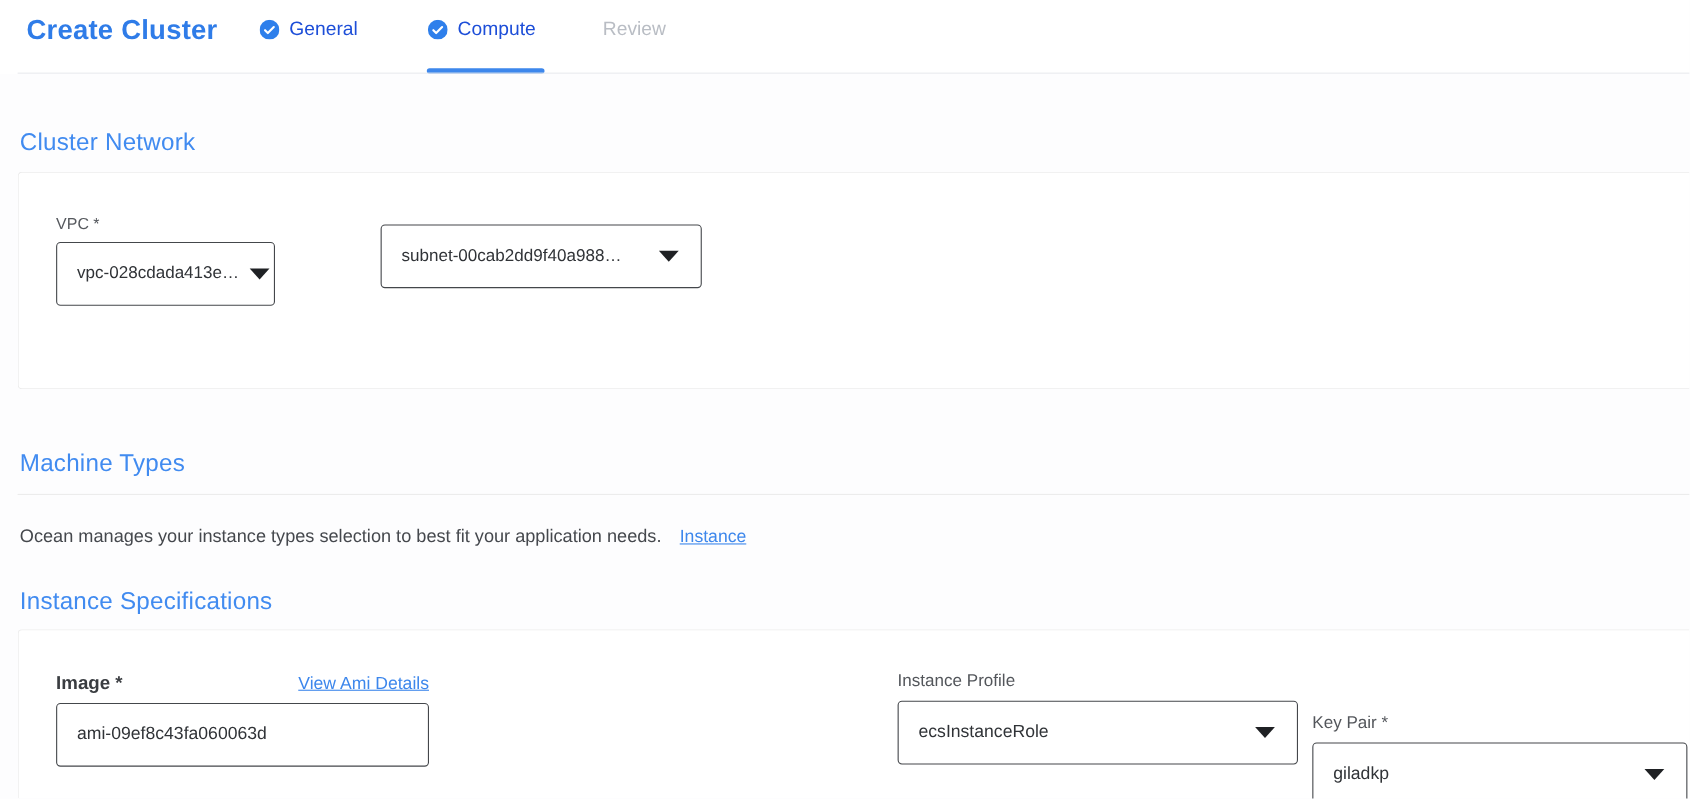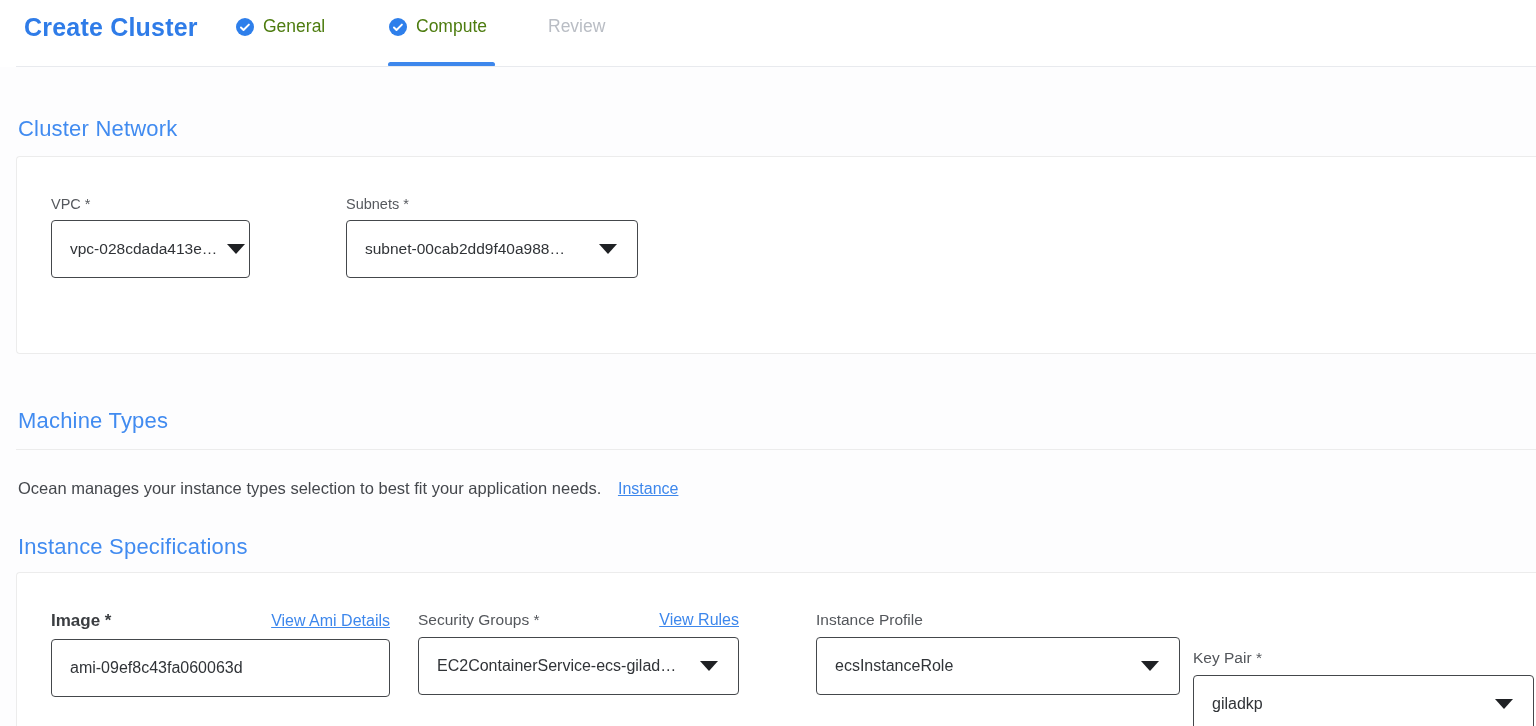--- a/index.html
+++ b/index.html
@@ -13,21 +13,21 @@
   }
 
   
   .header { position:absolute; top:0; left:0; right:0; height:67px; background:#ffffff; }
   .header-rule { position:absolute; top:66px; left:16px; right:0; height:1px; background:#e8eaee; }
   .page-title {
     position:absolute; left:24px; top:13px;
     font-size:25px; font-weight:700; color:#2f7ce8; letter-spacing:.2px;
   }
   .tab { position:absolute; top:16px; display:flex; align-items:center; gap:9px;
-         font-size:17.5px; color:#4d7c0f; cursor:pointer; }
+         font-size:17.5px; color:#1d4ed8; cursor:pointer; }
   .tab.general { left:236px; }
   .tab.compute { left:389px; }
   .tab.review  { left:548px; color:#b9bdc4; }
   .check-icon { width:18px; height:18px; display:inline-block; }
   .active-bar { position:absolute; left:388px; top:62px; width:107px; height:5px;
                 background:#3d87ec; border-radius:2.5px; }
 
   
   .section-heading { position:absolute; left:18px; font-size:22px; font-weight:400;
                      color:#418bf0; letter-spacing:.2px; }
@@ -123,21 +123,20 @@
 <div class="card card-network">
   <div class="field f-vpc">
     <div class="field-label">VPC *</div>
     <div class="select-box">
       <span>vpc-028cdada413e…</span>
       <span class="caret-down"></span>
     </div>
   </div>
 
   <div class="field f-subnets">
-    <div class="field-label">Subnets *</div>
     <div class="select-box">
       <span>subnet-00cab2dd9f40a988…</span>
       <span class="caret-down"></span>
     </div>
   </div>
 </div>
 
 <div class="section-heading" id="h-machine-types">Machine Types</div>
 <div class="rule" id="rule-machine-types"></div>
 
@@ -153,30 +152,20 @@
   <div class="field f-image">
     <div class="label-row">
       <span class="field-label strong">Image *</span>
       <span class="link">View Ami Details</span>
     </div>
     <div class="text-box">
       <span>ami-09ef8c43fa060063d</span>
     </div>
   </div>
 
-  <div class="field f-secgroup">
-    <div class="label-row">
-      <span class="field-label">Security Groups *</span>
-      <span class="link">View Rules</span>
-    </div>
-    <div class="select-box">
-      <span>EC2ContainerService-ecs-gilad…</span>
-      <span class="caret-down"></span>
-    </div>
-  </div>
 
   <div class="field f-profile">
     <div class="label-row">
       <span class="field-label">Instance Profile</span>
     </div>
     <div class="select-box">
       <span>ecsInstanceRole</span>
       <span class="caret-down"></span>
     </div>
   </div>

